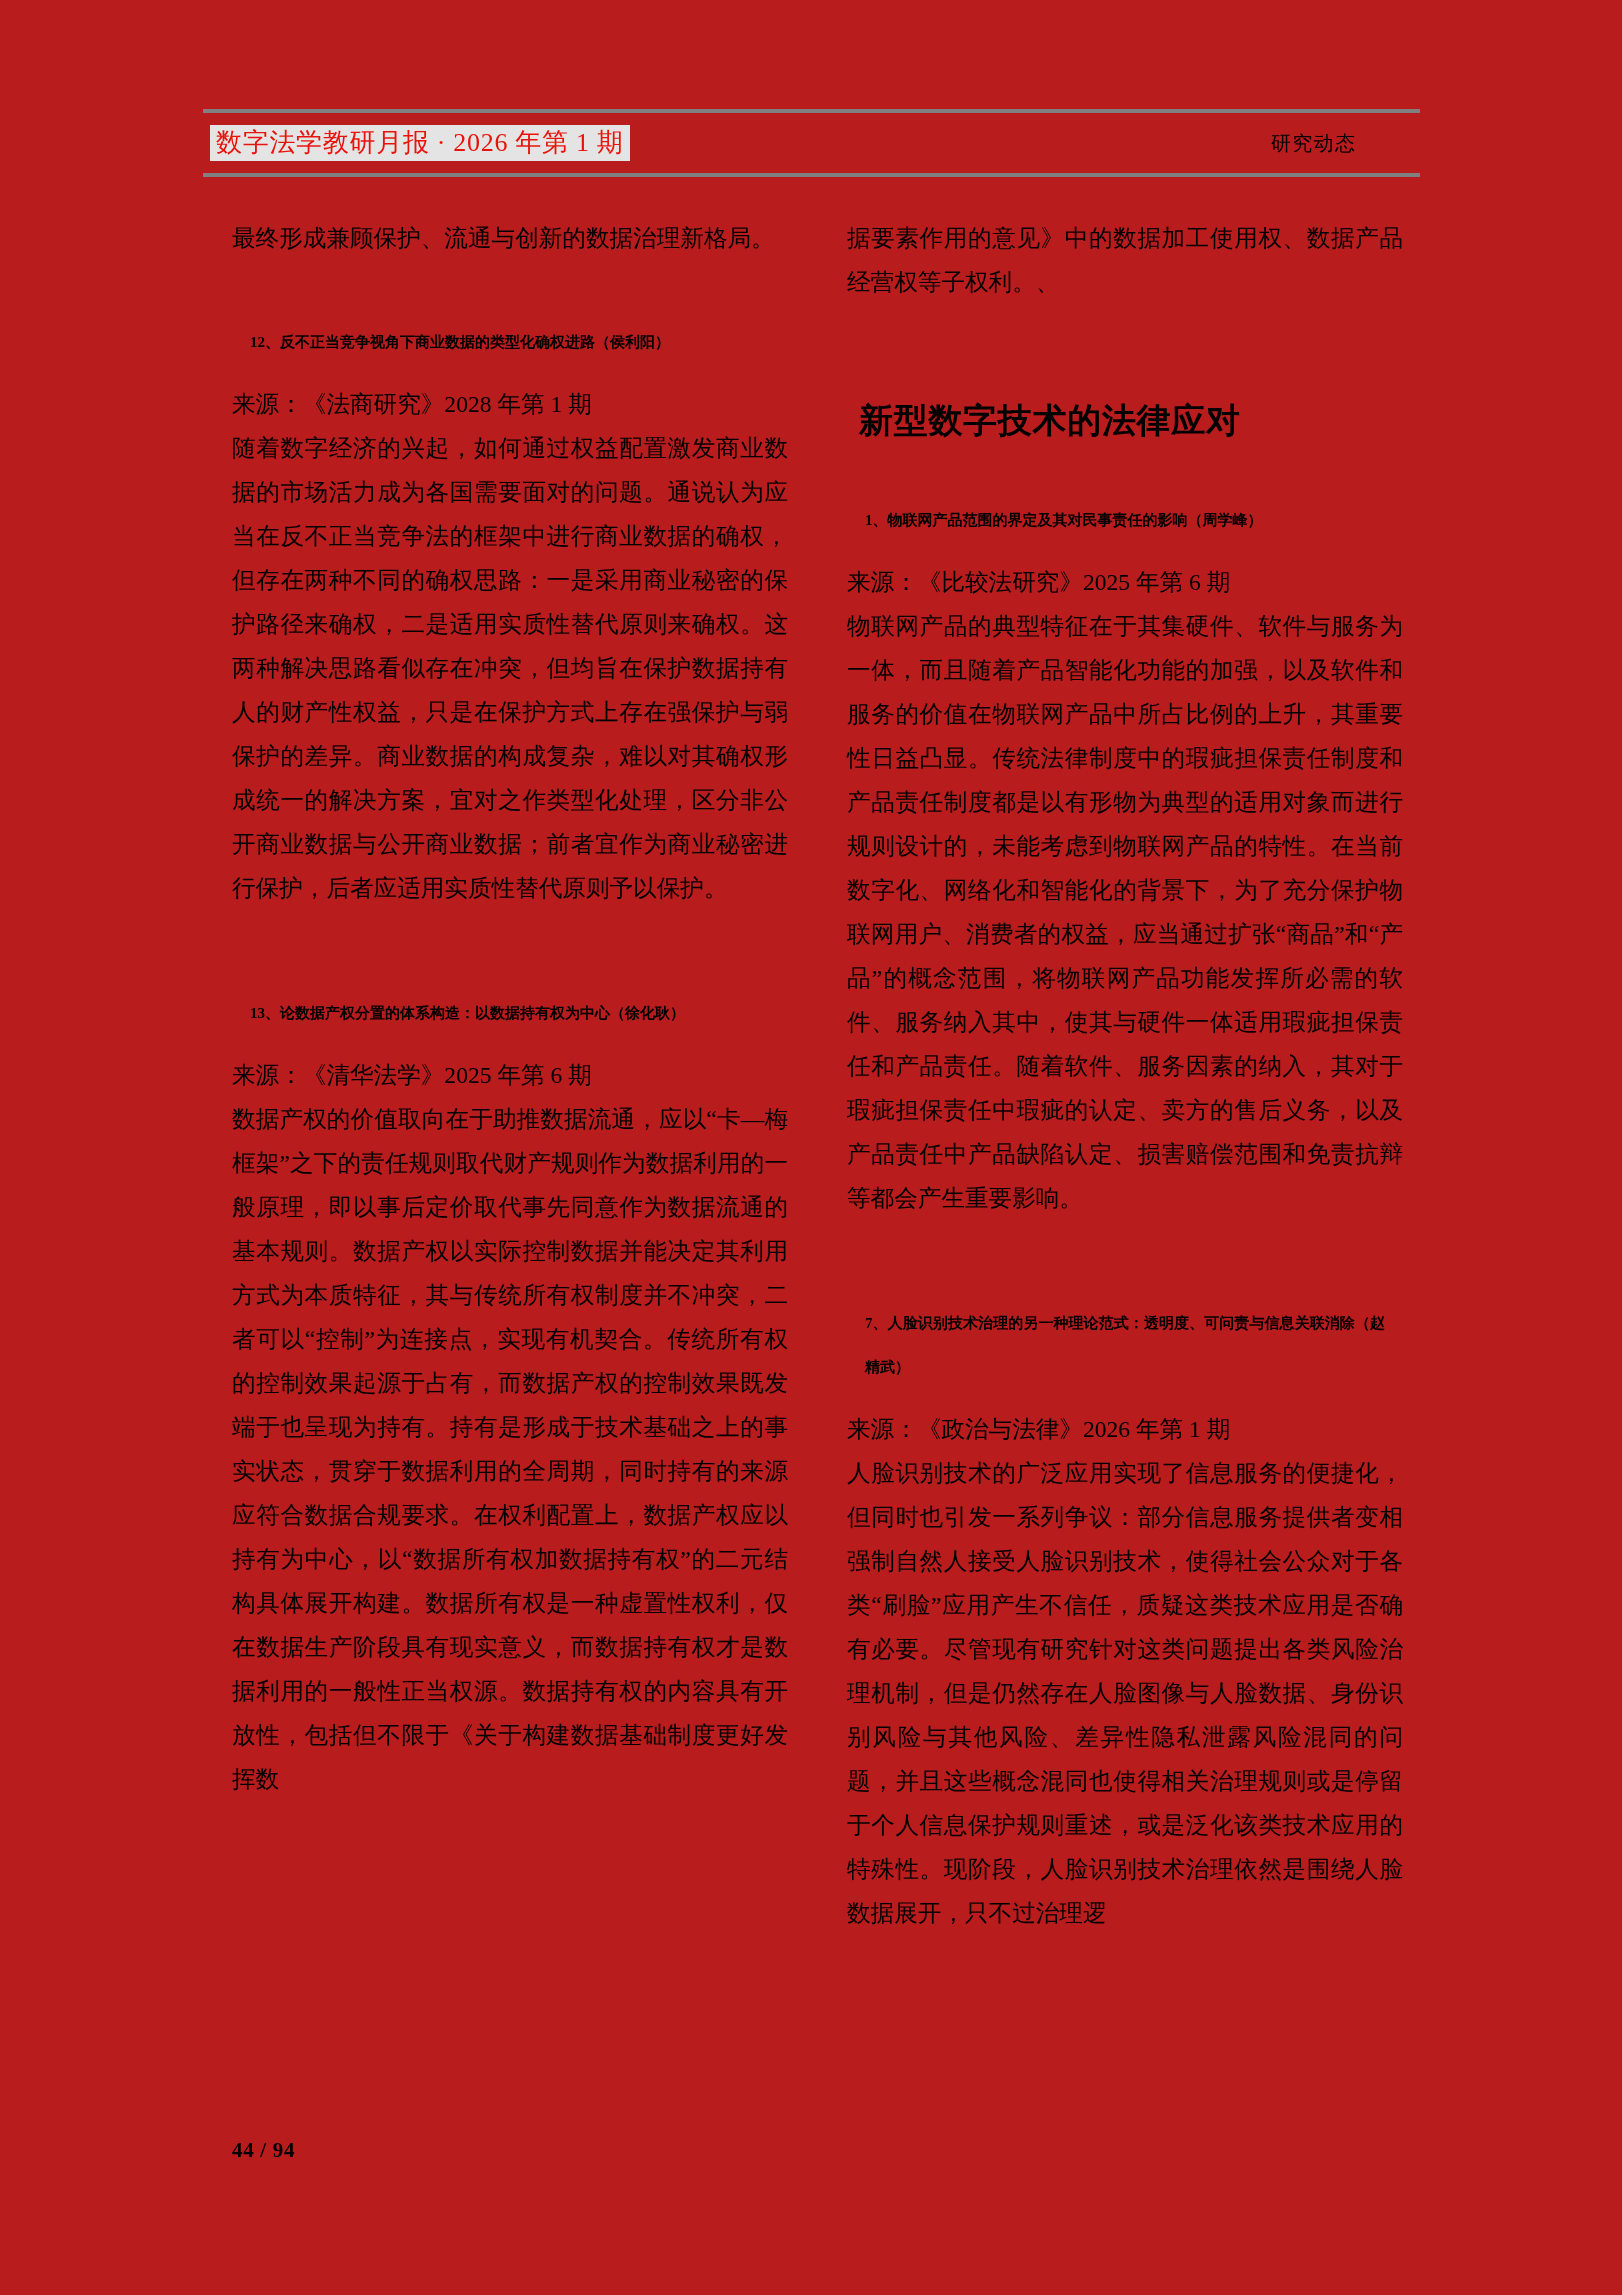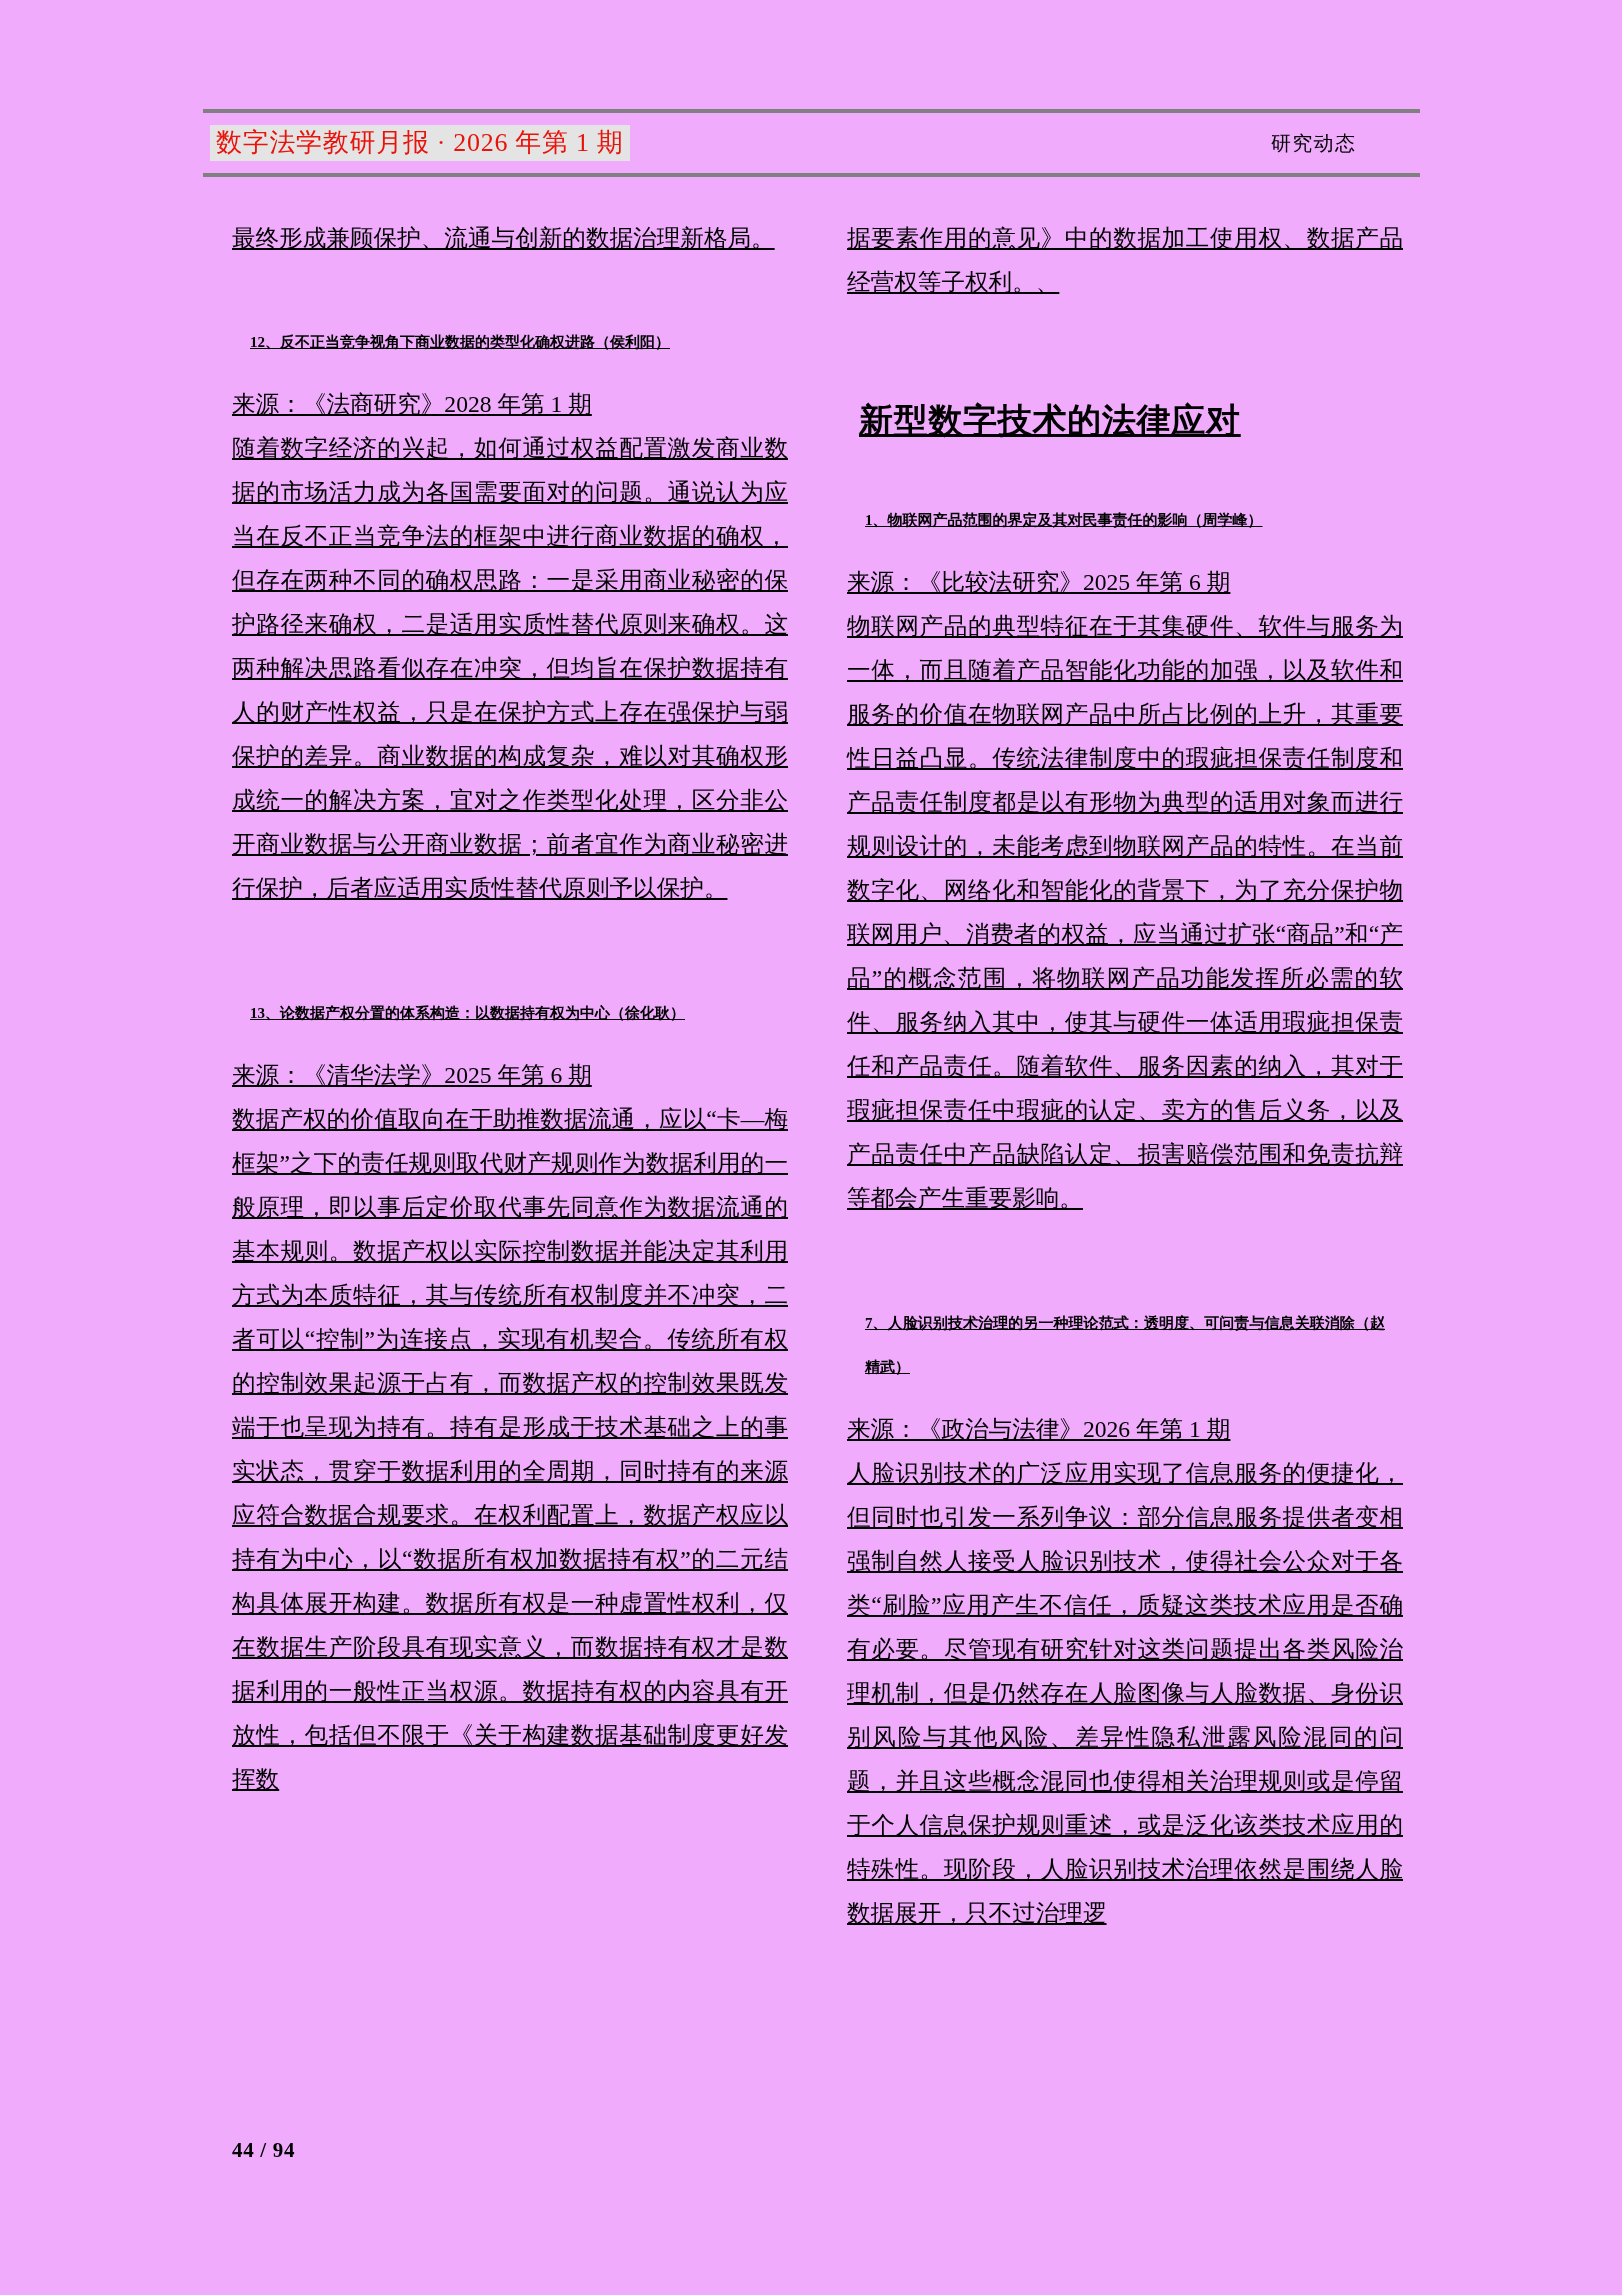--- a/index.html
+++ b/index.html
@@ -9,21 +9,21 @@
   }
   body {
     font-family: "Liberation Serif", "DejaVu Serif", serif;
     color: #000000;
   }
 
   .page {
     position: relative;
     width: 1623px;
     height: 2295px;
-    background: #f0abfc;
+    background: #b91c1c;
     box-sizing: border-box;
     overflow: hidden;
   }
 
   
   .running-head {
     position: absolute;
     left: 203px;
     top: 109px;
     width: 1217px;
@@ -65,21 +65,20 @@
     left: 232px;
     top: 216px;
     width: 1171px;
     height: 1898px;
     display: flex;
     gap: 59px;
   }
   .col {
     width: 556px;
     flex: 0 0 556px;
-    text-decoration: underline;
   }
 
   p.body-text,
   p.source-line {
     margin: 0;
     font-size: 23.6px;
     line-height: 44px;
     text-align: justify;
     text-justify: inter-ideograph;
     letter-spacing: 0px;

